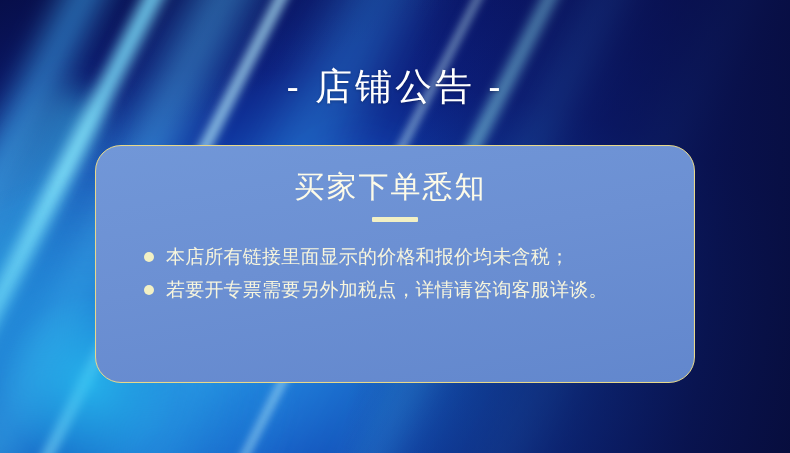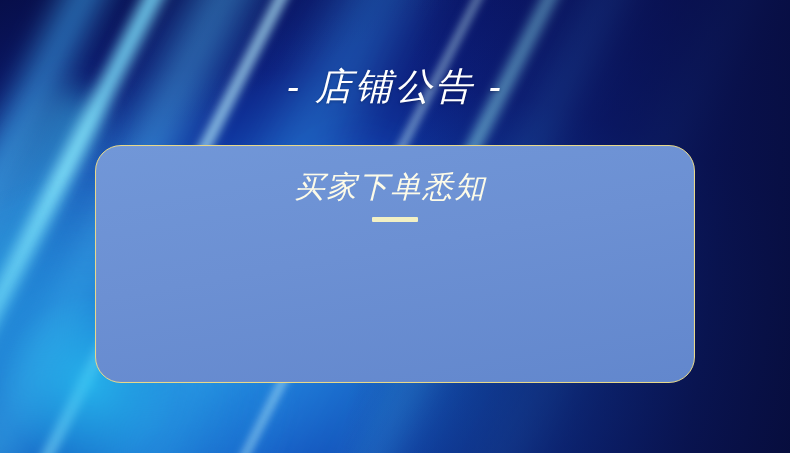--- a/index.html
+++ b/index.html
@@ -81,21 +81,20 @@
   .s9 { left: 690px; width: 70px;  background: linear-gradient(90deg, rgba(15,60,165,0) 0%, rgba(40,120,215,0.22) 50%, rgba(15,60,165,0) 100%); filter: blur(16px); }
   .s10{ left: -40px; width: 120px; background: linear-gradient(90deg, rgba(20,170,235,0) 0%, rgba(60,205,250,0.55) 50%, rgba(20,170,235,0) 100%); filter: blur(16px); top: 120px; height: 640px; }
   .s11{ left: 205px; width: 200px; background: linear-gradient(90deg, rgba(14,50,150,0) 0%, rgba(18,70,175,0.35) 50%, rgba(14,50,150,0) 100%); filter: blur(20px); top: 180px; height: 700px; }
 
   
   .content {
     position: relative;
     z-index: 5;
     width: 790px;
     height: 453px;
-    font-style: italic;
   }
 
   .banner-title {
     position: absolute;
     top: 68px;
     left: 0;
     width: 790px;
     text-align: center;
     color: #ffffff;
     font-size: 37px;
@@ -189,16 +188,26 @@
   <div class="content">
 
     <div class="banner-title">- 店铺公告 -</div>
 
     <div class="notice-card">
 
       <div class="card-heading">买家下单悉知</div>
 
       <div class="heading-rule"></div>
 
+      <ul class="bullet-list">
+        <li class="bullet-item">
+          <span class="bullet-dot"></span>
+          <span>本店所有链接里面显示的价格和报价均未含税；</span>
+        </li>
+        <li class="bullet-item">
+          <span class="bullet-dot"></span>
+          <span>若要开专票需要另外加税点，详情请咨询客服详谈。</span>
+        </li>
+      </ul>
 
     </div>
   </div>
 </div>
 
 </body></html>

